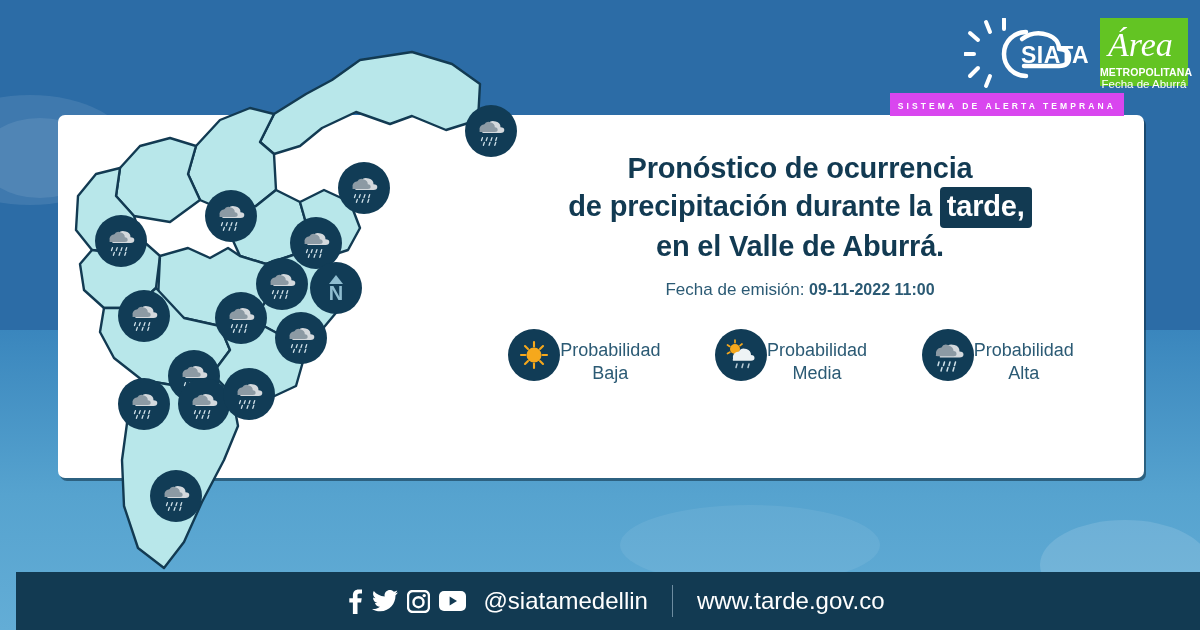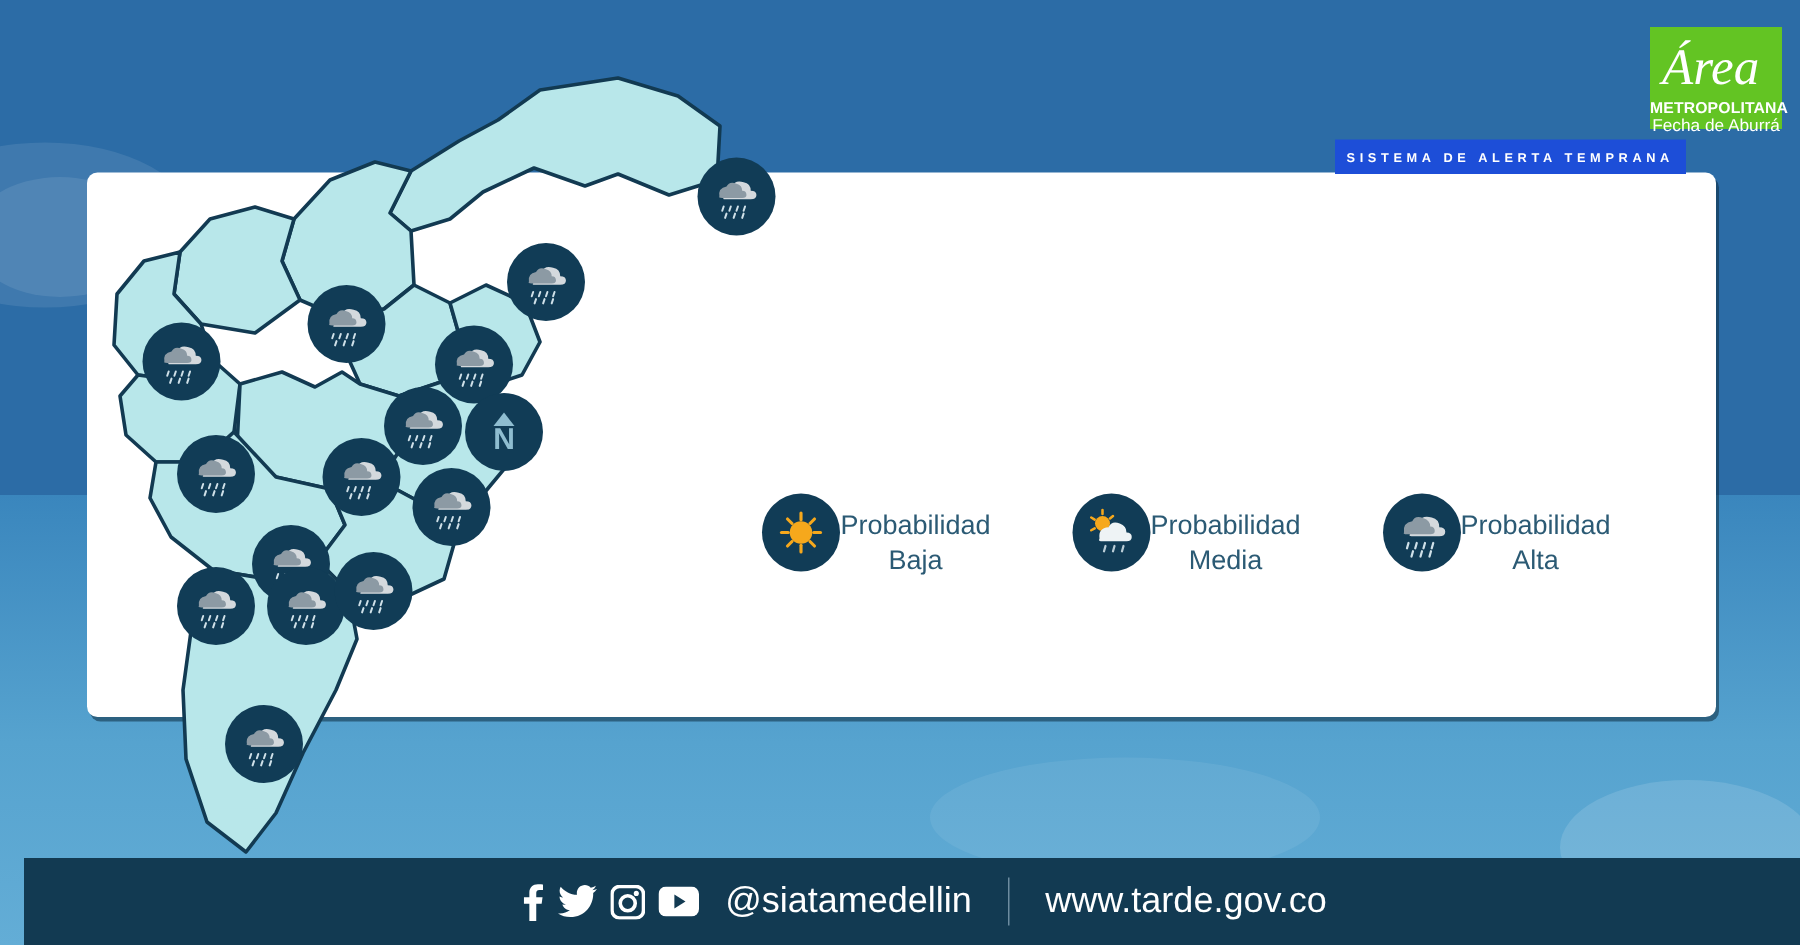--- a/index.html
+++ b/index.html
@@ -63,21 +63,21 @@
   .logos{position:absolute;right:12px;top:18px;display:flex;align-items:flex-start;}
   .siata-logo{position:relative;width:130px;height:72px;}
   .siata-logo svg{display:block;}
   .am-logo{width:88px;height:68px;background:#63c423;position:relative;
     margin-left:6px;}
   .am-script{position:absolute;left:0;top:2px;width:88px;height:46px;}
   .am-t1{position:absolute;left:0;top:48px;width:88px;text-align:center;
     color:#fff;font-size:10.5px;font-weight:bold;letter-spacing:.1px;}
   .am-t2{position:absolute;left:0;top:60px;width:88px;text-align:center;
     color:#fff;font-size:11.5px;}
-  .tagline{position:absolute;right:76px;top:93px;background:#1d4ed8;
+  .tagline{position:absolute;right:76px;top:93px;background:#d946ef;
     padding:2px 8px 3px 8px;}
   .tagline span{color:#ffffff;font-size:8.5px;font-weight:bold;letter-spacing:3.1px;}
 
   
   .footer{position:absolute;left:16px;bottom:0;width:1200px;height:58px;
     background:#123a52;display:flex;align-items:center;justify-content:center;}
   .f-inner{display:flex;align-items:center;}
   .socials{display:flex;align-items:center;gap:9px;margin-right:17px;}
   .socials svg{display:block;fill:#ffffff;}
   .handle{color:#ffffff;font-size:24px;}
@@ -326,20 +326,34 @@
         </g>
       </svg>
     </div>
 
     <div class="compass" style="left:250px;top:212px;">
       <div class="tri"></div>
       <div class="n">N</div>
     </div>
   </div>
 
+  <div class="right">
+    <div class="title">
+      <div>Pronóstico de ocurrencia</div>
+      <div>
+        <span>de precipitación durante la</span>
+        <span class="hl">tarde,</span>
+      </div>
+      <div>en el Valle de Aburrá.</div>
+    </div>
+    <div class="fecha">
+      <span class="lbl">Fecha de emisión:</span>
+      <span class="val">09-11-2022 11:00</span>
+    </div>
+  </div>
 
   <div class="legend">
 
     <div class="leg-item">
       <div class="leg-icon">
         <svg viewBox="0 0 40 40">
           <circle cx="20" cy="20" r="7.5" fill="#f6a81c"></circle>
           <g stroke="#f6a81c" stroke-width="2.1" stroke-linecap="round">
             <line x1="20" y1="7" x2="20" y2="11.5"></line>
             <line x1="20" y1="28.5" x2="20" y2="33"></line>
@@ -399,20 +413,35 @@
         </svg>
       </div>
       <div class="leg-label">
         <div>Probabilidad</div>
         <div>Alta</div>
       </div>
     </div>
   </div>
 
   <div class="logos">
+    <div class="siata-logo">
+      <svg width="130" height="72" viewBox="0 0 130 72">
+        <g stroke="#ffffff" stroke-width="4" stroke-linecap="round">
+          <line x1="10" y1="36" x2="1" y2="36"></line>
+          <line x1="14" y1="22" x2="6" y2="15"></line>
+          <line x1="14" y1="50" x2="6" y2="58"></line>
+          <line x1="26" y1="14" x2="22" y2="4"></line>
+          <line x1="26" y1="58" x2="22" y2="68"></line>
+          <line x1="40" y1="11" x2="40" y2="1"></line>
+        </g>
+        <path d="M62 14 a22 22 0 1 0 0 44" fill="none" stroke="#ffffff" stroke-width="4.5" stroke-linecap="round"></path>
+        <path d="M58 21 q12-9 26-4 q11 4 11 14 q10 0 10 8.5 q0 8.5-10 8.5 H60" fill="none" stroke="#ffffff" stroke-width="4.5" stroke-linecap="round" stroke-linejoin="round"></path>
+        <text x="57" y="45" fill="#ffffff" font-family="'Liberation Sans',sans-serif" font-size="23" font-weight="bold" letter-spacing="0.5">SIATA</text>
+      </svg>
+    </div>
 
     <div class="am-logo">
       <svg class="am-script" viewBox="0 0 88 46">
         <text x="8" y="36" fill="#ffffff" font-family="'Liberation Serif',serif" font-size="34" font-style="italic">Área</text>
       </svg>
       <div class="am-t1">METROPOLITANA</div>
       <div class="am-t2">Fecha de Aburrá</div>
     </div>
   </div>
 

